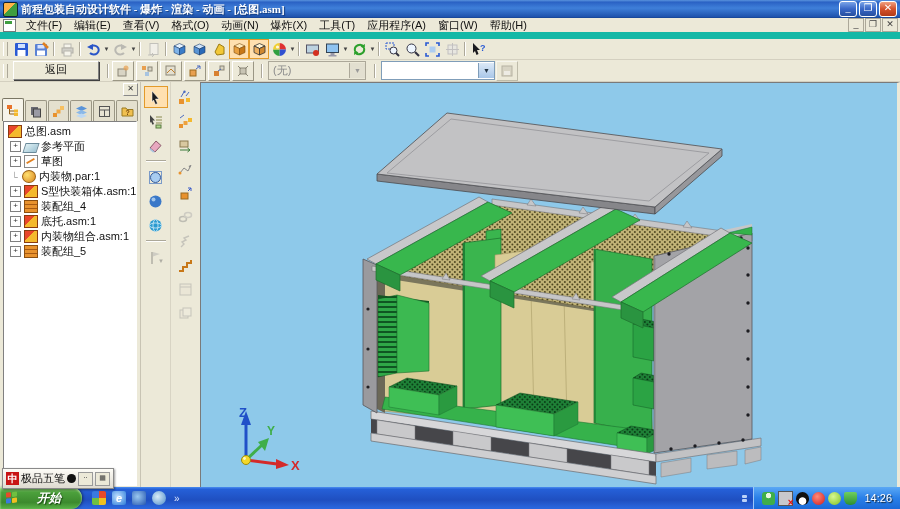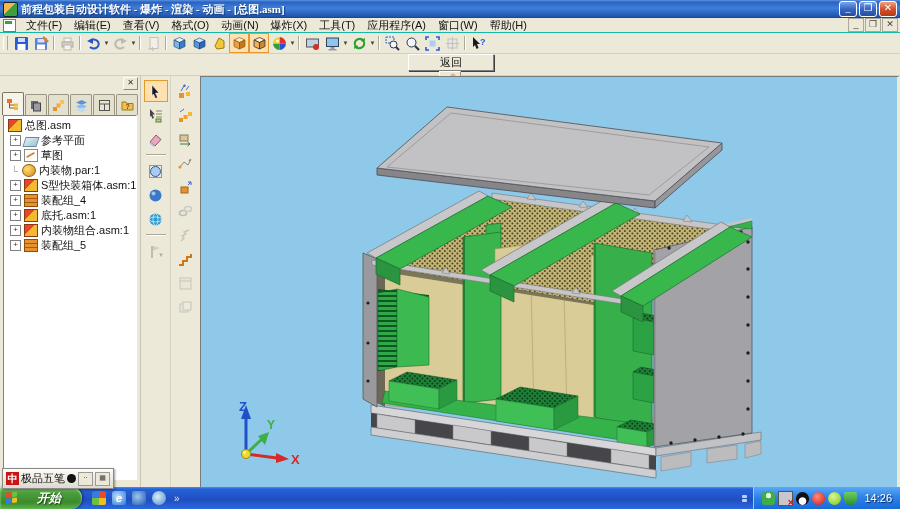--- a/index.html
+++ b/index.html
@@ -12,33 +12,33 @@
   .app-icon{width:13px;height:13px;margin-right:3px;border-radius:2px;
     background:linear-gradient(135deg,#ffb347 0 45%,#3f9e3f 45% 100%);border:1px solid #123;}
   .title-text{flex:1;color:#fff;font-size:11px;font-weight:bold;white-space:nowrap;overflow:hidden;
     text-shadow:1px 1px 1px #123a7a;}
   .win-btn{width:16px;height:14px;margin-left:2px;border-radius:3px;color:#fff;font-size:10px;line-height:12px;
     text-align:center;border:1px solid #fff;
     background:linear-gradient(180deg,#7aa4e8,#3866c6 50%,#274f9e);}
   .win-btn.close{background:linear-gradient(180deg,#f0a080,#d4512b 50%,#b23a17);}
 
   
-  .menubar{height:14px;display:flex;align-items:center;background:#ece9d8;border-bottom:1px solid #14b8a6;
+  .menubar{height:14px;display:flex;align-items:center;background:#ece9d8;border-bottom:7px solid #14b8a6;
     font-size:11px;color:#111;padding:0 2px;}
   .doc-icon{width:11px;height:11px;background:#fff;border:1px solid #7a7a7a;margin:0 4px 0 1px;position:relative;}
   .doc-icon::after{content:"";position:absolute;left:1px;top:1px;width:7px;height:3px;background:#3f9e3f;}
   .menu-item{padding:0 6px;white-space:nowrap;}
   .menubar .spacer{flex:1;}
   .mdi-btn{width:14px;height:12px;font-size:9px;line-height:11px;text-align:center;color:#444;
     border:1px solid #aca899;background:#ece9d8;margin-left:1px;}
 
   
   .toolbar{display:flex;align-items:center;background:#ece9d8;border-bottom:1px solid #d4d0c0;}
   .toolbar.main{height:20px;}
-  .toolbar.explode{height:21px;flex-direction:column;}
+  .toolbar.explode{height:21px;}
   .grip{width:3px;height:14px;margin:0 3px;border-left:1px solid #fff;border-right:1px solid #aca899;}
   .tsep{width:1px;height:14px;background:#aca899;border-right:1px solid #fff;margin:0 2px;}
   .tbtn{width:18px;height:18px;display:flex;align-items:center;justify-content:center;border:1px solid transparent;}
   .tbtn.on{background:#ffe0b0;border:1px solid #e39a2a;}
   .tbtn.dim{opacity:.5;}
   .drop{width:7px;height:18px;display:flex;align-items:center;justify-content:center;font-size:6px;color:#444;}
   .btn-back{width:84px;height:17px;margin-left:2px;font-size:11px;color:#111;text-align:center;line-height:15px;
     background:#ece9d8;border:1px solid;border-color:#fff #808080 #808080 #fff;box-shadow:1px 1px 0 #404040;}
   .sbtn{width:20px;height:18px;display:flex;align-items:center;justify-content:center;margin:0 1px;
     border:1px solid;border-color:#fff #9a9684 #9a9684 #fff;background:#ece9d8;}

